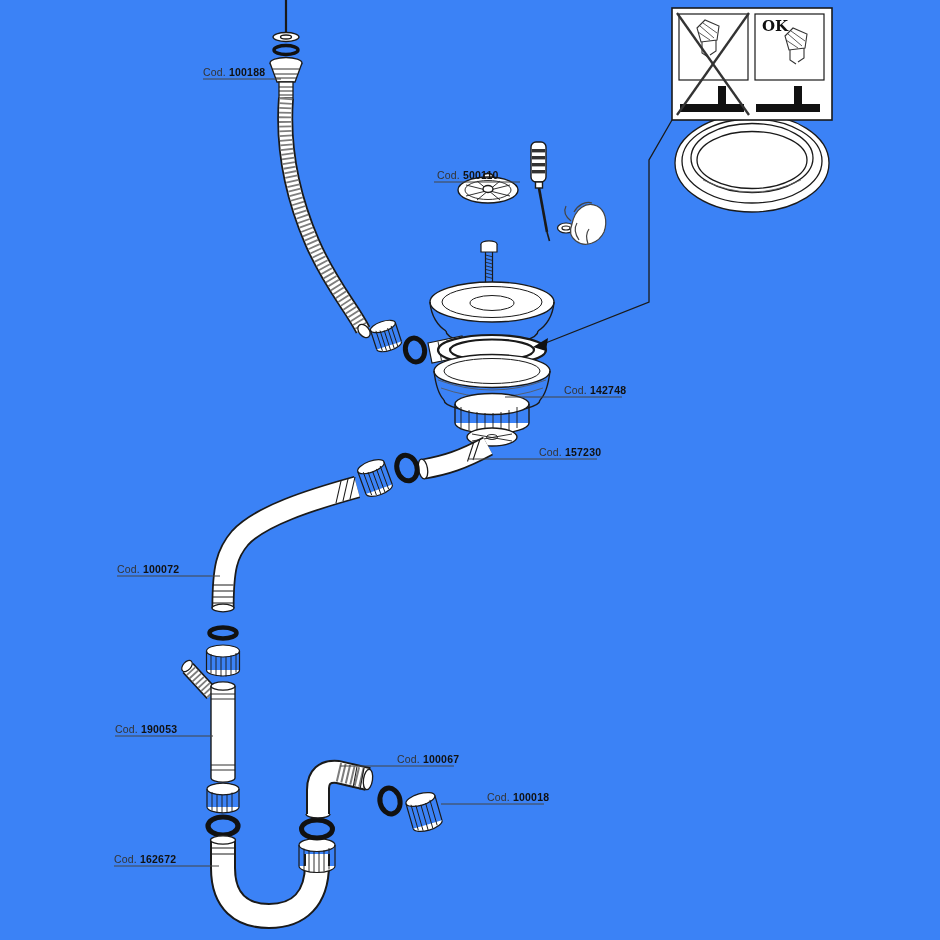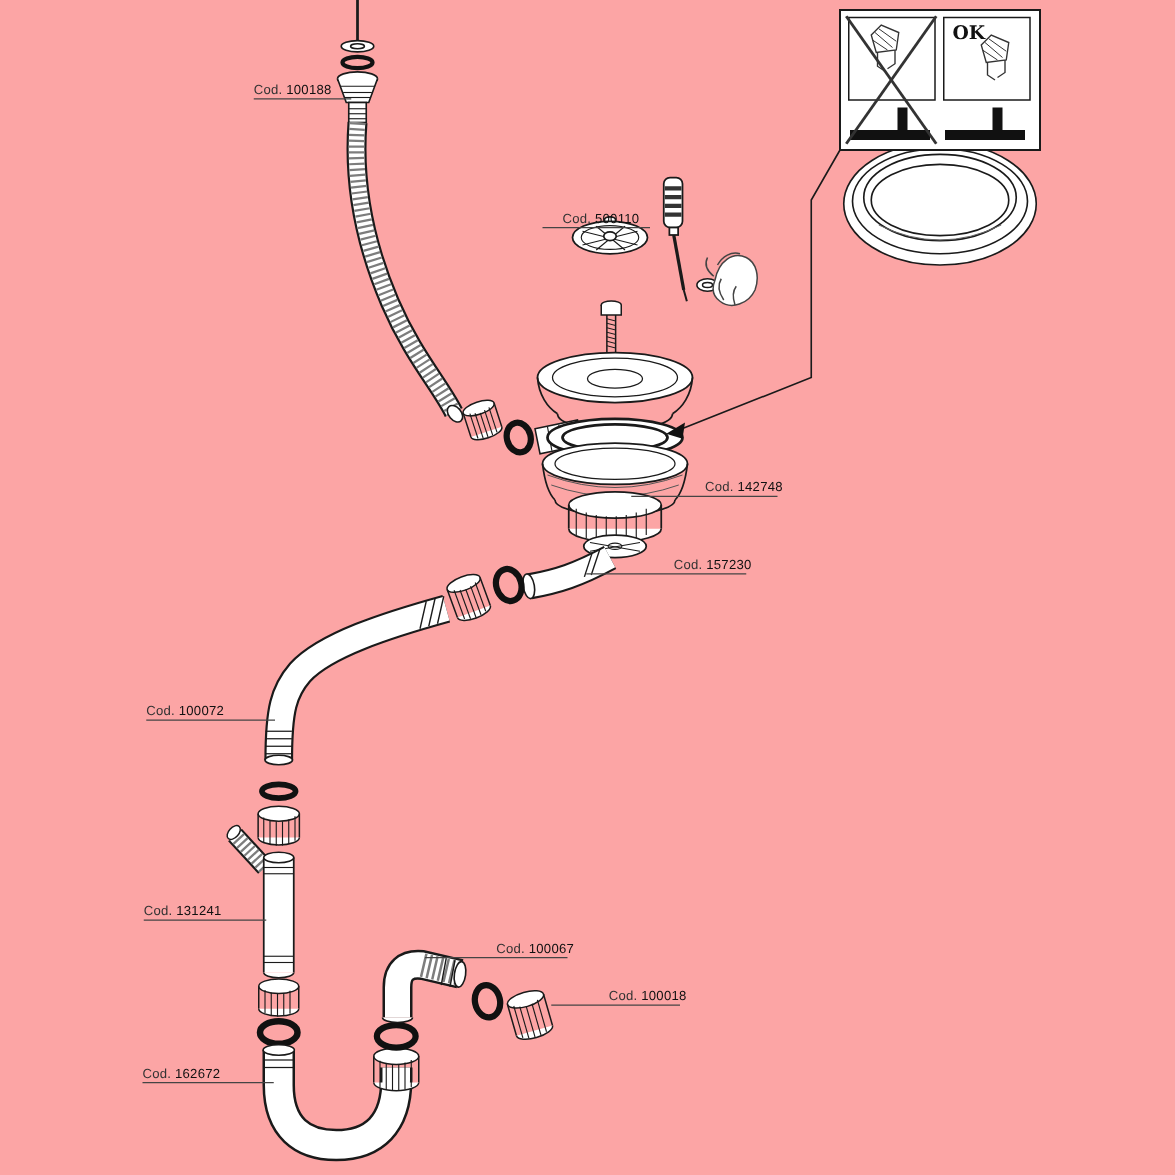--- a/index.html
+++ b/index.html
@@ -1,19 +1,19 @@
 <!DOCTYPE html>
 <html><head>
 <meta charset="utf-8">
 <style>
   html,body{margin:0;padding:0;background:#fff;}
-  .stage{position:relative;width:940px;height:940px;background:#fca5a5;font-family:"Liberation Sans",sans-serif;overflow:hidden;}
+  .stage{position:relative;width:940px;height:940px;background:#3b82f6;font-family:"Liberation Sans",sans-serif;overflow:hidden;}
   .stage svg{position:absolute;left:0;top:0;display:block;}
   .part-label{position:absolute;font-size:10.5px;color:#333;white-space:nowrap;letter-spacing:.2px;line-height:12px;}
-  .part-label .code{font-weight:normal;color:#111;margin-left:3px;}
+  .part-label .code{font-weight:bold;color:#111;margin-left:3px;}
   .ok-text{font-family:"DejaVu Serif",serif;font-weight:bold;font-size:15px;fill:#111;}
 </style>
 </head>
 <body>
 
 <div class="stage">
 
 <svg width="940" height="940" viewBox="0 0 940 940">
 
   <g stroke="#1a1a1a" stroke-width="1.3" fill="none">
@@ -313,34 +313,34 @@
     <line x1="115" y1="736" x2="213" y2="736"></line>
     <line x1="340" y1="766" x2="454" y2="766"></line>
     <line x1="441" y1="804" x2="544" y2="804"></line>
     <line x1="114" y1="866" x2="219" y2="866"></line>
   </g>
 </svg>
 
 <div class="part-label" style="left:203px;top:66px">
   <span>Cod.</span><span class="code">100188</span>
 </div>
-<div class="part-label" style="left:450px;top:169px">
+<div class="part-label" style="left:437px;top:169px">
   <span>Cod.</span><span class="code">500110</span>
 </div>
 <div class="part-label" style="left:564px;top:384px">
   <span>Cod.</span><span class="code">142748</span>
 </div>
 <div class="part-label" style="left:539px;top:446px">
   <span>Cod.</span><span class="code">157230</span>
 </div>
 <div class="part-label" style="left:117px;top:563px">
   <span>Cod.</span><span class="code">100072</span>
 </div>
 <div class="part-label" style="left:115px;top:723px">
-  <span>Cod.</span><span class="code">131241</span>
+  <span>Cod.</span><span class="code">190053</span>
 </div>
 <div class="part-label" style="left:397px;top:753px">
   <span>Cod.</span><span class="code">100067</span>
 </div>
 <div class="part-label" style="left:487px;top:791px">
   <span>Cod.</span><span class="code">100018</span>
 </div>
 <div class="part-label" style="left:114px;top:853px">
   <span>Cod.</span><span class="code">162672</span>
 </div>

